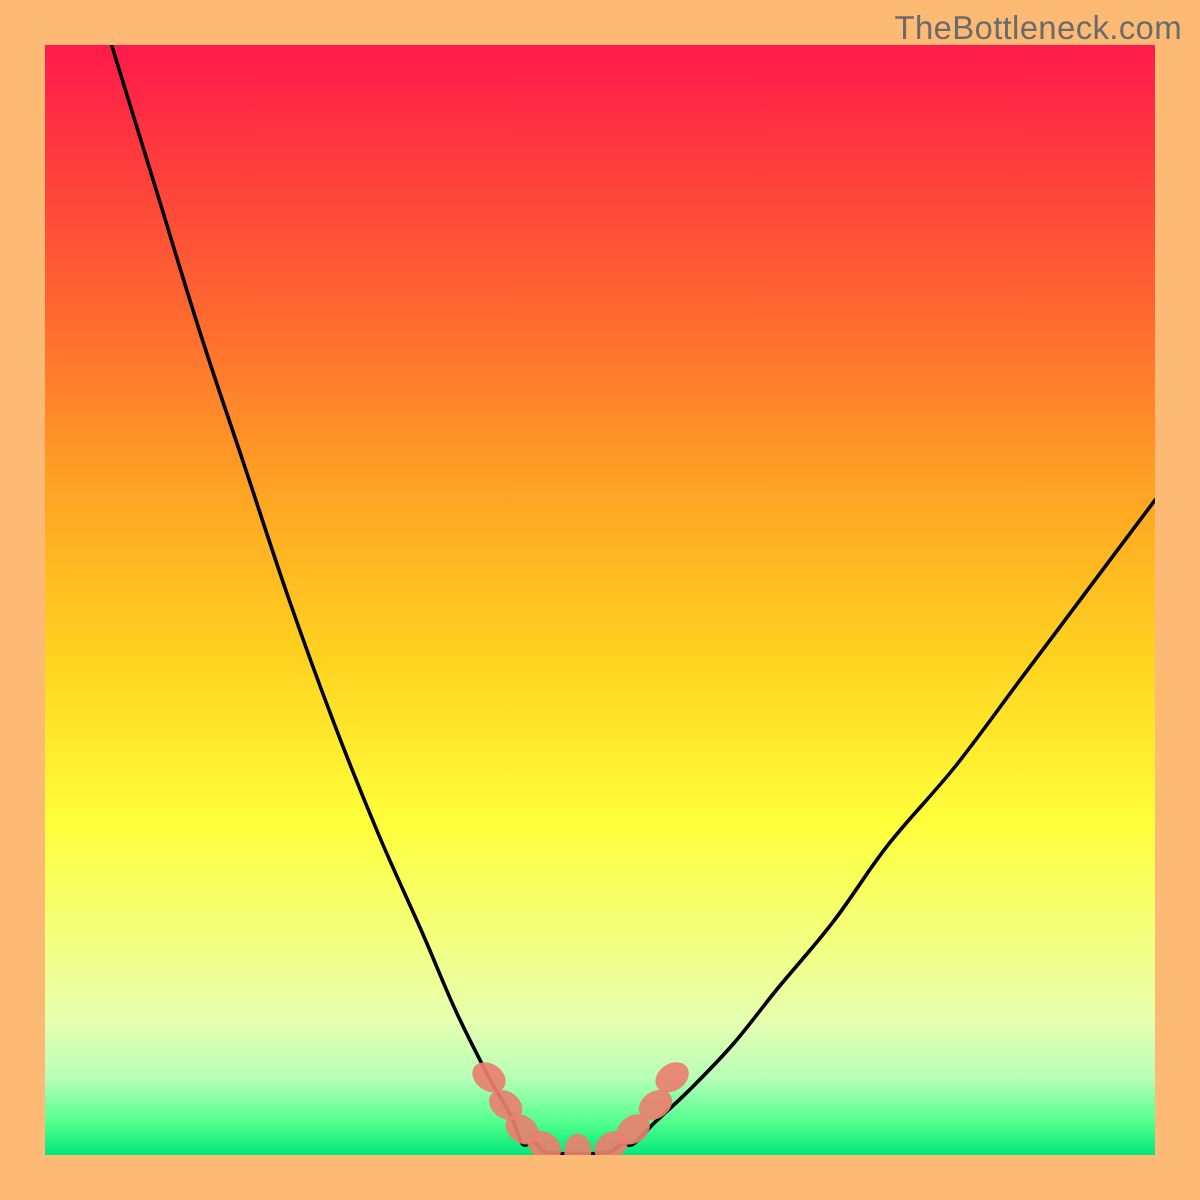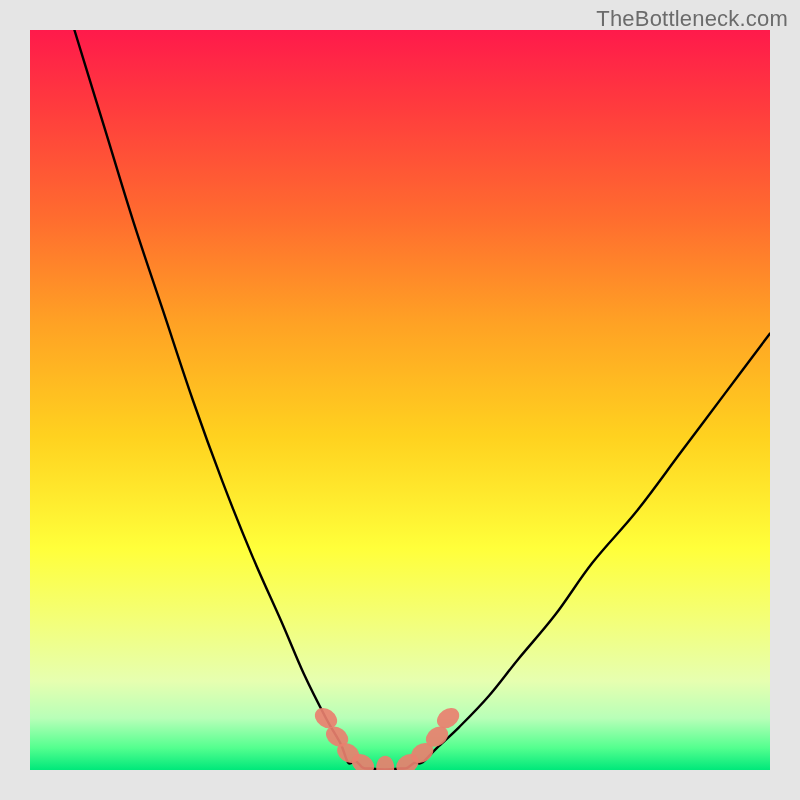--- a/index.html
+++ b/index.html
@@ -10,21 +10,21 @@
     background: #000;
     overflow: hidden;
     font-family: Arial, Helvetica, sans-serif;
   }
   .frame {
     position: absolute;
     left: 0;
     top: 0;
     width: 800px;
     height: 800px;
-    background: #e5e5e5;
+    background: #fdba74;
   }
   .watermark {
     position: absolute;
     top: 6px;
     right: 12px;
     color: #6b6b6b;
     font-size: 22px;
     font-weight: 400;
     letter-spacing: 0.2px;
     z-index: 50;

